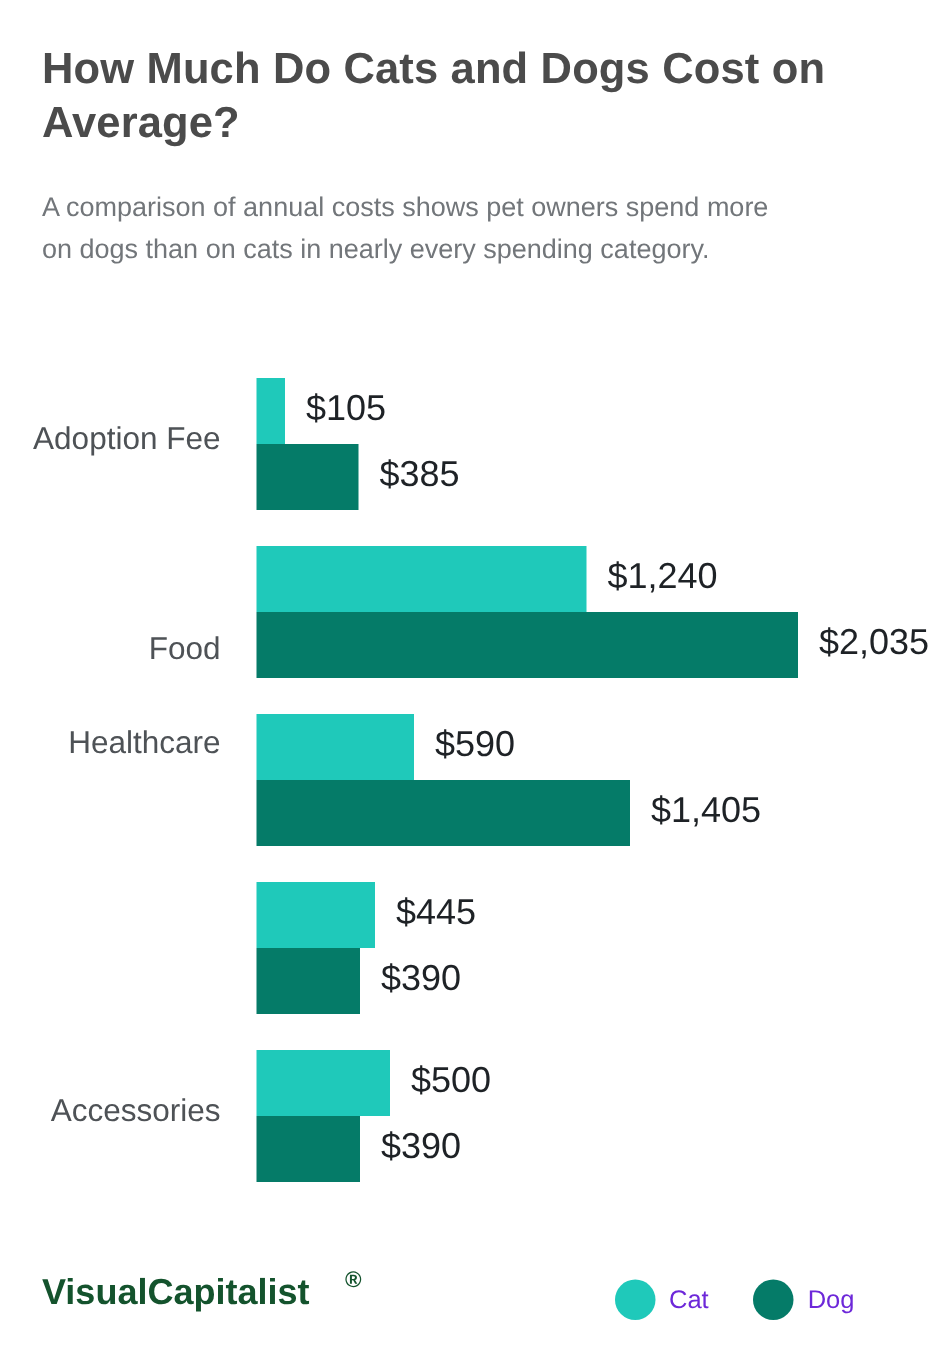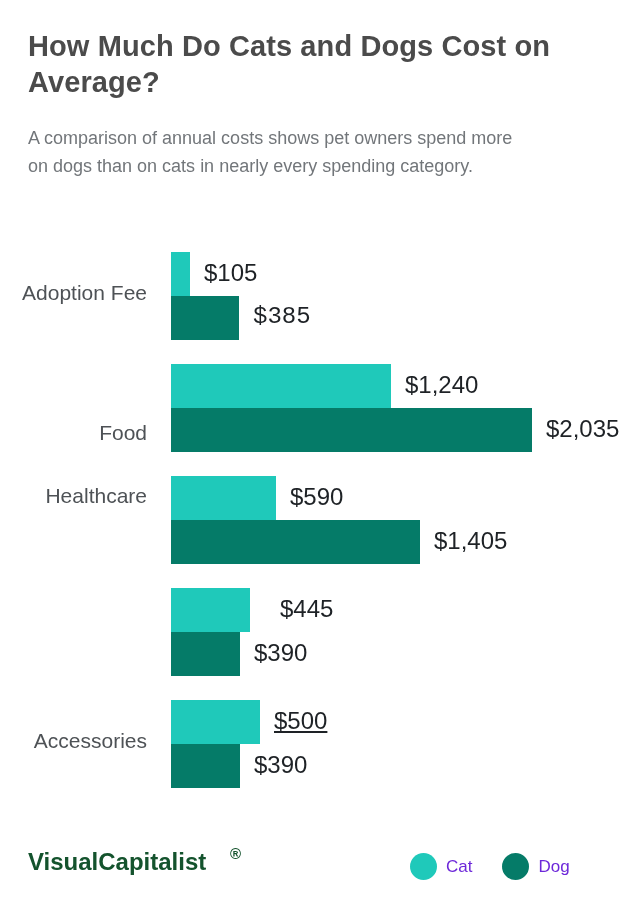--- a/index.html
+++ b/index.html
@@ -22,38 +22,38 @@
 <body>
 
 <div class="page">
   <div class="title">How Much Do Cats and Dogs Cost on Average?</div>
   <div class="subtitle">A comparison of annual costs shows pet owners spend more on dogs than on cats in nearly every spending category.</div>
   <div class="chart" id="chart">
       <div class="catlabel" style="top: 280px;">Adoption Fee</div>
       <div class="bar" style="top: 252px; width: 19px; background: rgb(31, 201, 186);"></div>
       <div class="vlabel" style="left: 204px; top: 259px;">$105</div>
       <div class="bar" style="top: 296px; width: 68px; background: rgb(5, 123, 104);"></div>
-      <div class="vlabel" style="left: 253px; top: 303px; font-family: Liberation Mono, monospace;">$385</div>
+      <div class="vlabel" style="left: 253px; top: 303px;">$385</div>
       <div class="catlabel" style="top: 392px; margin-top: 28px;">Food</div>
       <div class="bar" style="top: 364px; width: 220px; background: rgb(31, 201, 186);"></div>
       <div class="vlabel" style="left: 405px; top: 371px;">$1,240</div>
       <div class="bar" style="top: 408px; width: 361px; background: rgb(5, 123, 104);"></div>
       <div class="vlabel" style="left: 546px; top: 415px;">$2,035</div>
       <div class="catlabel" style="top: 483px;">Healthcare</div>
       <div class="bar" style="top: 476px; width: 105px; background: rgb(31, 201, 186);"></div>
       <div class="vlabel" style="left: 290px; top: 483px;">$590</div>
       <div class="bar" style="top: 520px; width: 249px; background: rgb(5, 123, 104);"></div>
       <div class="vlabel" style="left: 434px; top: 527px;">$1,405</div>
       <div class="bar" style="top: 588px; width: 79px; background: rgb(31, 201, 186);"></div>
-      <div class="vlabel" style="left: 280px; top: 595px;">$445</div>
+      <div class="vlabel" style="left: 264px; top: 595px;">$445</div>
       <div class="bar" style="top: 632px; width: 69px; background: rgb(5, 123, 104);"></div>
       <div class="vlabel" style="left: 254px; top: 639px;">$390</div>
       <div class="catlabel" style="top: 728px;">Accessories</div>
       <div class="bar" style="top: 700px; width: 89px; background: rgb(31, 201, 186);"></div>
-      <div class="vlabel" style="left: 274px; top: 707px; text-decoration: underline;">$500</div>
+      <div class="vlabel" style="left: 274px; top: 707px;">$500</div>
       <div class="bar" style="top: 744px; width: 69px; background: rgb(5, 123, 104);"></div>
       <div class="vlabel" style="left: 254px; top: 751px;">$390</div>
     </div>
   <div class="logo"><span>VisualCapitalist</span><span class="reg">®</span></div>
   <div class="legend" id="legend">
       <div class="litem">
         <span class="dot" style="background:#1fc9ba"></span>
         <span class="ltext">Cat</span>
       </div>
       <div class="litem">

